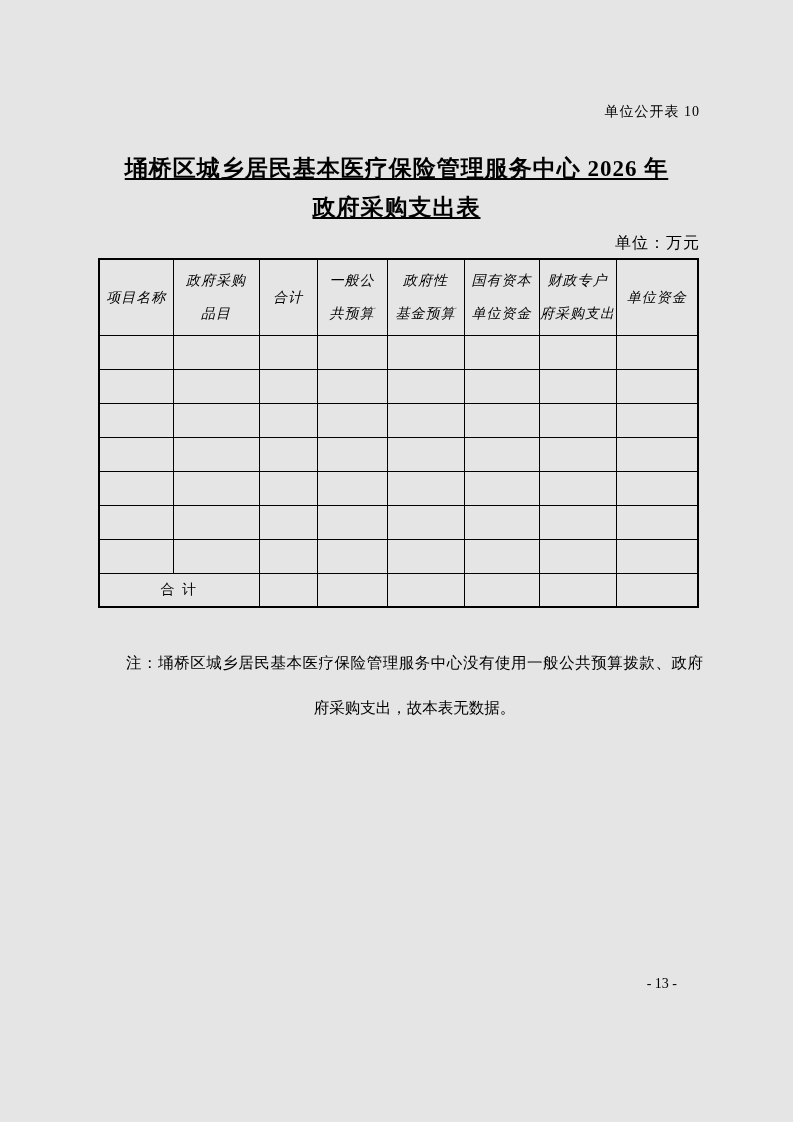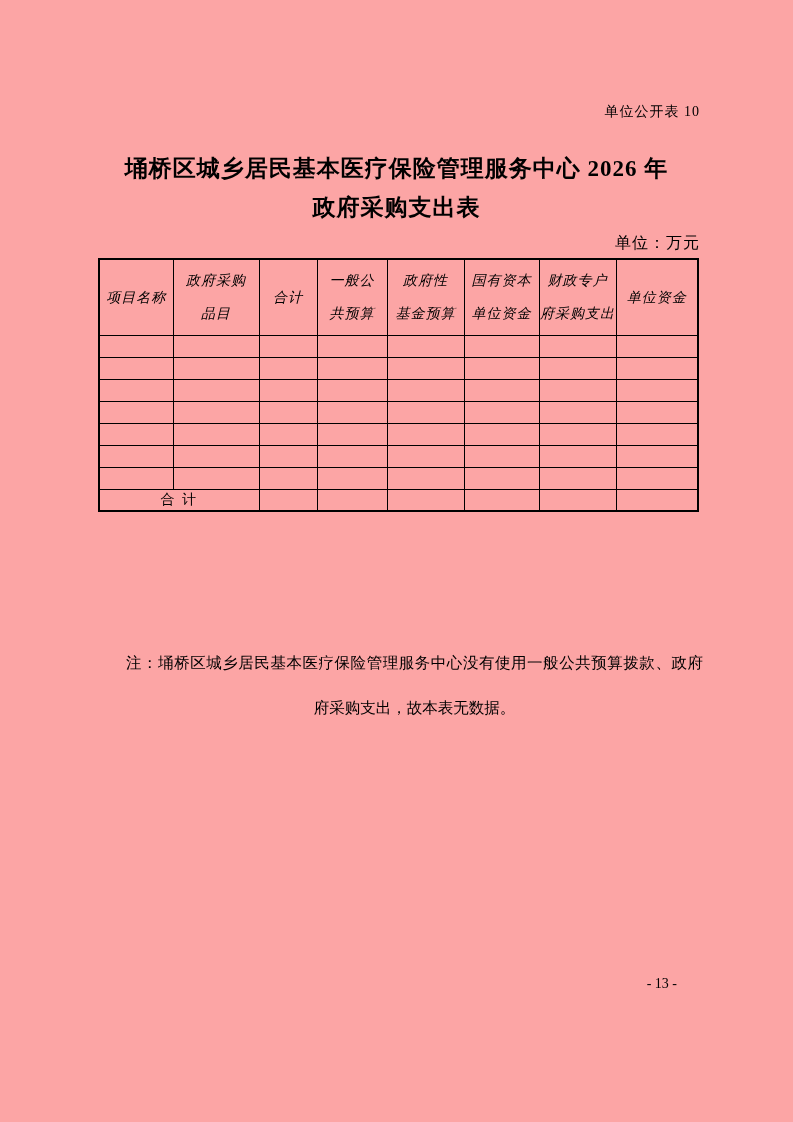--- a/index.html
+++ b/index.html
@@ -1,21 +1,21 @@
 <!DOCTYPE html>
 <html><head>
 <meta charset="utf-8">
 <style>
   * { margin: 0; padding: 0; box-sizing: border-box; }
   html, body { background: #ffffff; }
   .page {
     position: relative;
     width: 793px;
     height: 1122px;
-    background: #fca5a5;
+    background: #e5e5e5;
     color: #000000;
     font-family: "Liberation Serif", "DejaVu Serif", serif;
     overflow: hidden;
   }
   .header-label {
     position: absolute;
     top: 103px;
     right: 93px;
     font-size: 14px;
     letter-spacing: 1px;
@@ -23,20 +23,21 @@
   .doc-title {
     position: absolute;
     top: 149px;
     left: 0;
     width: 100%;
     text-align: center;
     font-weight: bold;
     font-size: 23px;
     line-height: 39px;
     letter-spacing: 1px;
+    text-decoration: underline;
   }
   .unit-label {
     position: absolute;
     top: 233px;
     right: 93px;
     font-size: 16px;
     letter-spacing: 1px;
   }
   table.doc-table {
     position: absolute;
@@ -50,21 +51,21 @@
   table.doc-table td {
     border: 1px solid #000000;
     padding: 0;
     text-align: center;
     vertical-align: middle;
     font-weight: normal;
     font-size: 14px;
     overflow: hidden;
   }
   table.doc-table thead tr { height: 76px; }
-  table.doc-table tbody tr { height: 22px; }
+  table.doc-table tbody tr { height: 34px; }
   .th-line { line-height: 33px; letter-spacing: 1px; font-style: italic; }
   .total-label { letter-spacing: 2px; font-size: 15px; }
   .note-block {
     position: absolute;
     top: 640px;
     left: 126px;
     width: 577px;
     font-size: 15.5px;
     line-height: 45px;
   }

